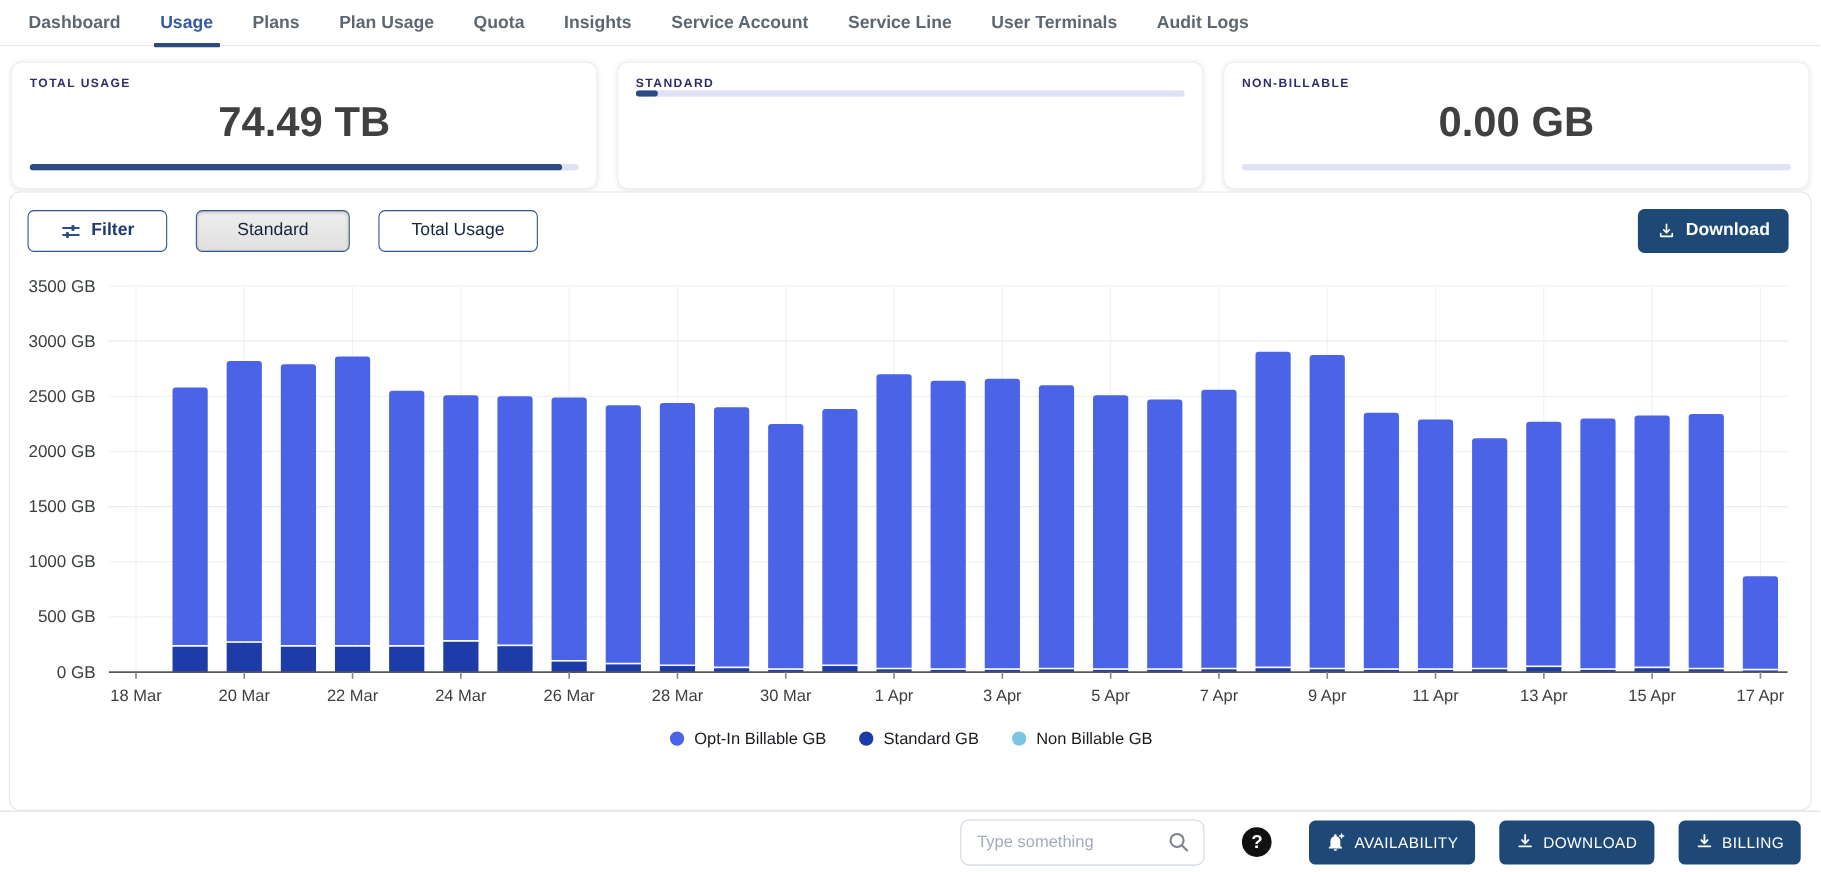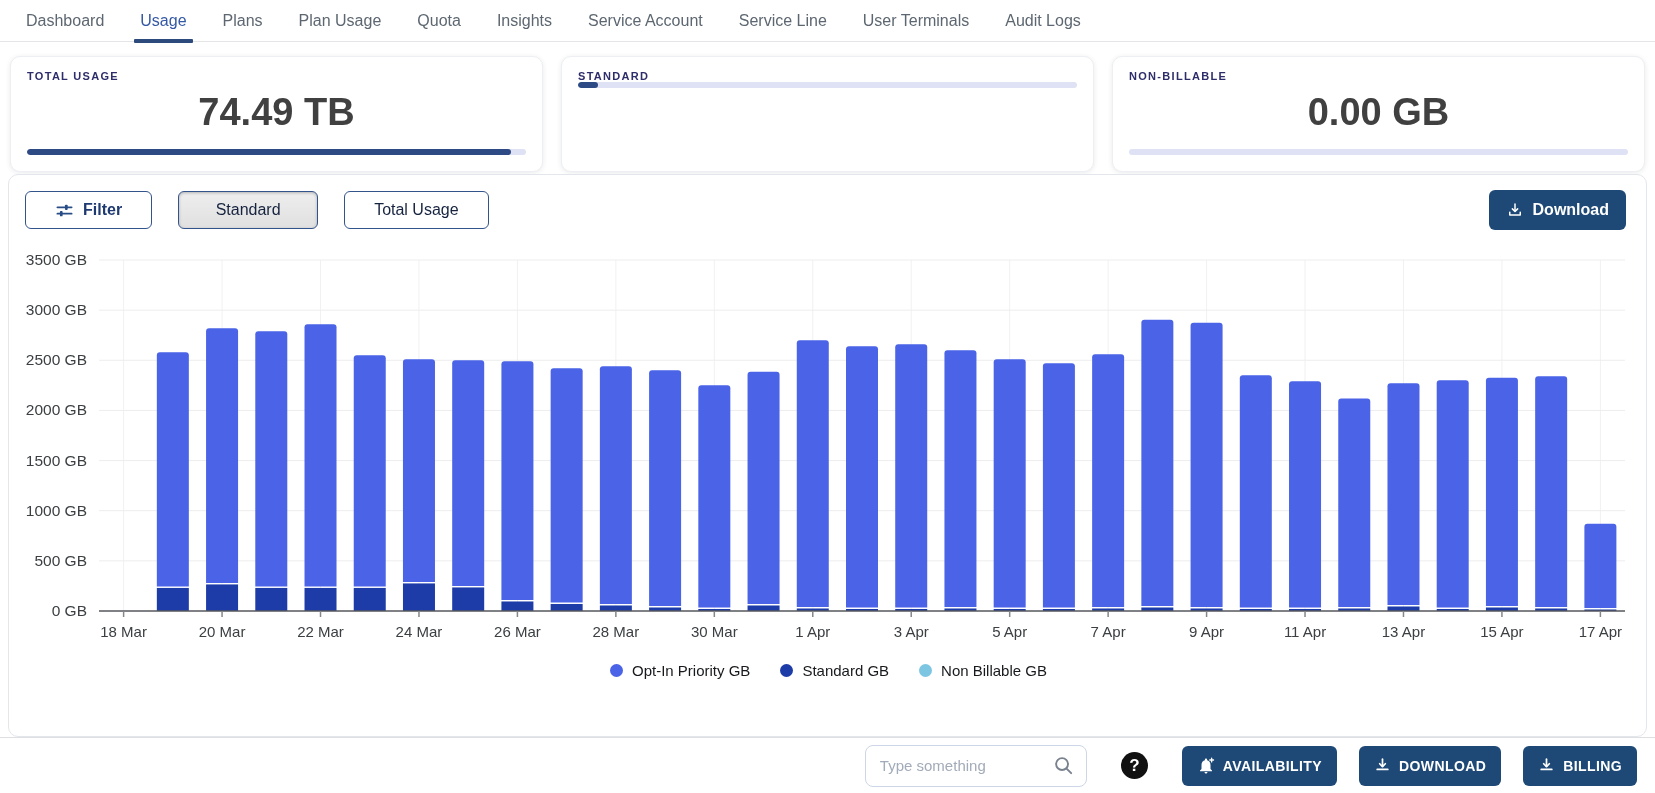--- a/index.html
+++ b/index.html
@@ -8,21 +8,21 @@
     width:1655px; height:793px; overflow:hidden; position:relative;
     font-family:"Liberation Sans", sans-serif; color:#1a1a1a;
   }
 
   
   .navbar {
     display:flex; gap:36px; align-items:center; height:42px;
     padding:0 26px; border-bottom:1px solid #e3e5e8; background:#fff;
   }
   .nav-item {
-    font-size:16px; font-weight:400; color:#5d6771; cursor:pointer;
+    font-size:16px; font-weight:700; color:#5d6771; cursor:pointer;
     height:42px; display:flex; align-items:center; position:relative; white-space:nowrap;
   }
   .nav-item.active { color:#3458a4; }
   .nav-item.active::after {
     content:""; position:absolute; left:-6px; right:-6px; bottom:-1px;
     height:4px; background:#2c4a7c; border-radius:1px;
   }
 
   
   .cards-row { display:flex; gap:18px; padding:14px 10px 12px; }
@@ -88,21 +88,21 @@
   .search-input::placeholder { color:#a2abb8; }
   .search-icon { position:absolute; right:12px; top:9px; }
   .help-circle {
     width:27px; height:27px; border-radius:50%; background:#111; color:#fff;
     display:flex; align-items:center; justify-content:center;
     font-size:17px; font-weight:700; cursor:pointer; flex:0 0 auto;
   }
   .footer-btn {
     display:inline-flex; align-items:center; gap:8px;
     background:#1e4976; color:#fff; border:none; border-radius:6px;
-    font-family:inherit; font-size:14px; font-weight:700; letter-spacing:.4px;
+    font-family:inherit; font-size:14px; font-weight:400; letter-spacing:.4px;
     height:40px; padding:0 15px; cursor:pointer; white-space:nowrap;
   }
   .footer .gap-small { margin-left:-12px; }
 </style>
 </head>
 <body>
 
 <nav class="navbar">
   <div class="nav-item">Dashboard</div>
   <div class="nav-item active">Usage</div>
@@ -293,21 +293,21 @@
         <line x1="1384.483870967742" y1="365" x2="1384.483870967742" y2="371" stroke="#84878b" stroke-width="1.5"></line>
         <text x="1384.483870967742" y="391" text-anchor="middle" font-size="15" font-family="Liberation Sans, sans-serif" fill="#3c4043">13 Apr</text>
         <line x1="1482.9354838709678" y1="365" x2="1482.9354838709678" y2="371" stroke="#84878b" stroke-width="1.5"></line>
         <text x="1482.9354838709678" y="391" text-anchor="middle" font-size="15" font-family="Liberation Sans, sans-serif" fill="#3c4043">15 Apr</text>
         <line x1="1581.3870967741937" y1="365" x2="1581.3870967741937" y2="371" stroke="#84878b" stroke-width="1.5"></line>
         <text x="1581.3870967741937" y="391" text-anchor="middle" font-size="15" font-family="Liberation Sans, sans-serif" fill="#3c4043">17 Apr</text>
       </svg>
     <div class="legend">
       <div class="legend-item">
         <span class="legend-dot" style="background: rgb(74, 99, 231);"></span>
-        <span class="legend-label">Opt-In Priority GB</span>
+        <span class="legend-label">Opt-In Billable GB</span>
       </div>
       <div class="legend-item">
         <span class="legend-dot" style="background: rgb(29, 60, 168);"></span>
         <span class="legend-label">Standard GB</span>
       </div>
       <div class="legend-item">
         <span class="legend-dot" style="background: rgb(124, 198, 226);"></span>
         <span class="legend-label">Non Billable GB</span>
       </div>
     </div>

